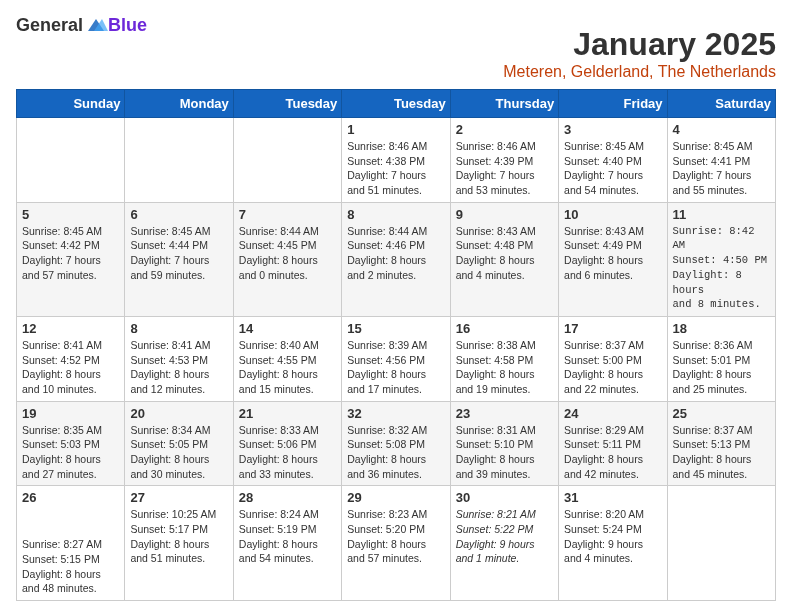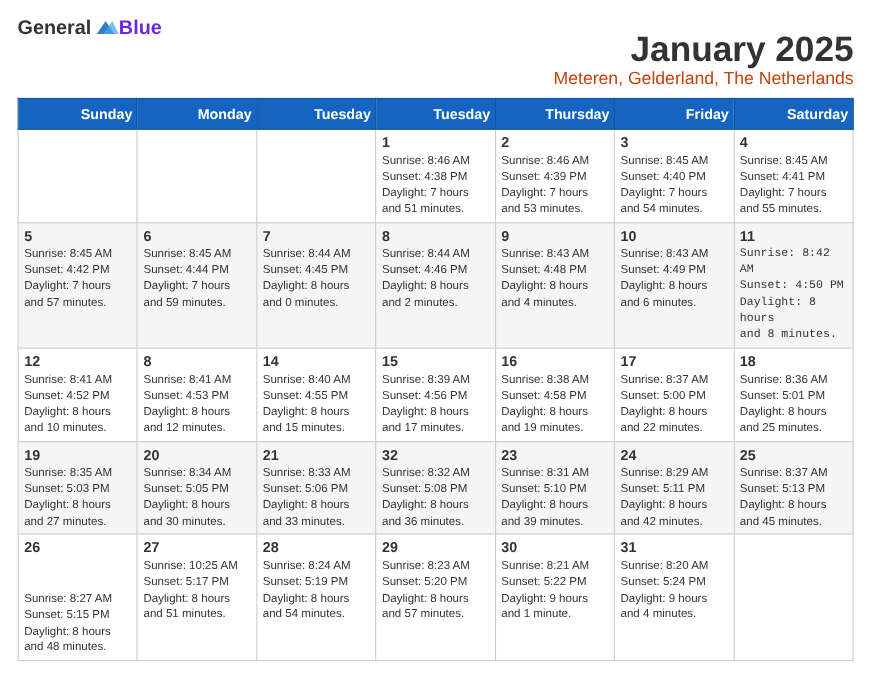--- a/index.html
+++ b/index.html
@@ -324,21 +324,21 @@
         </td>
         <td>
           <div class="day-number">29</div>
           <div class="day-info" style="white-space: pre-line;">Sunrise: 8:23 AM
 Sunset: 5:20 PM
 Daylight: 8 hours
 and 57 minutes.</div>
         </td>
         <td>
           <div class="day-number">30</div>
-          <div class="day-info" style="white-space: pre-line;">Sunrise: 8:21 AM
+          <div class="day-info" style="white-space: pre-line; font-style: italic;">Sunrise: 8:21 AM
 Sunset: 5:22 PM
 Daylight: 9 hours
 and 1 minute.</div>
         </td>
         <td>
           <div class="day-number">31</div>
           <div class="day-info" style="white-space: pre-line;">Sunrise: 8:20 AM
 Sunset: 5:24 PM
 Daylight: 9 hours
 and 4 minutes.</div>

